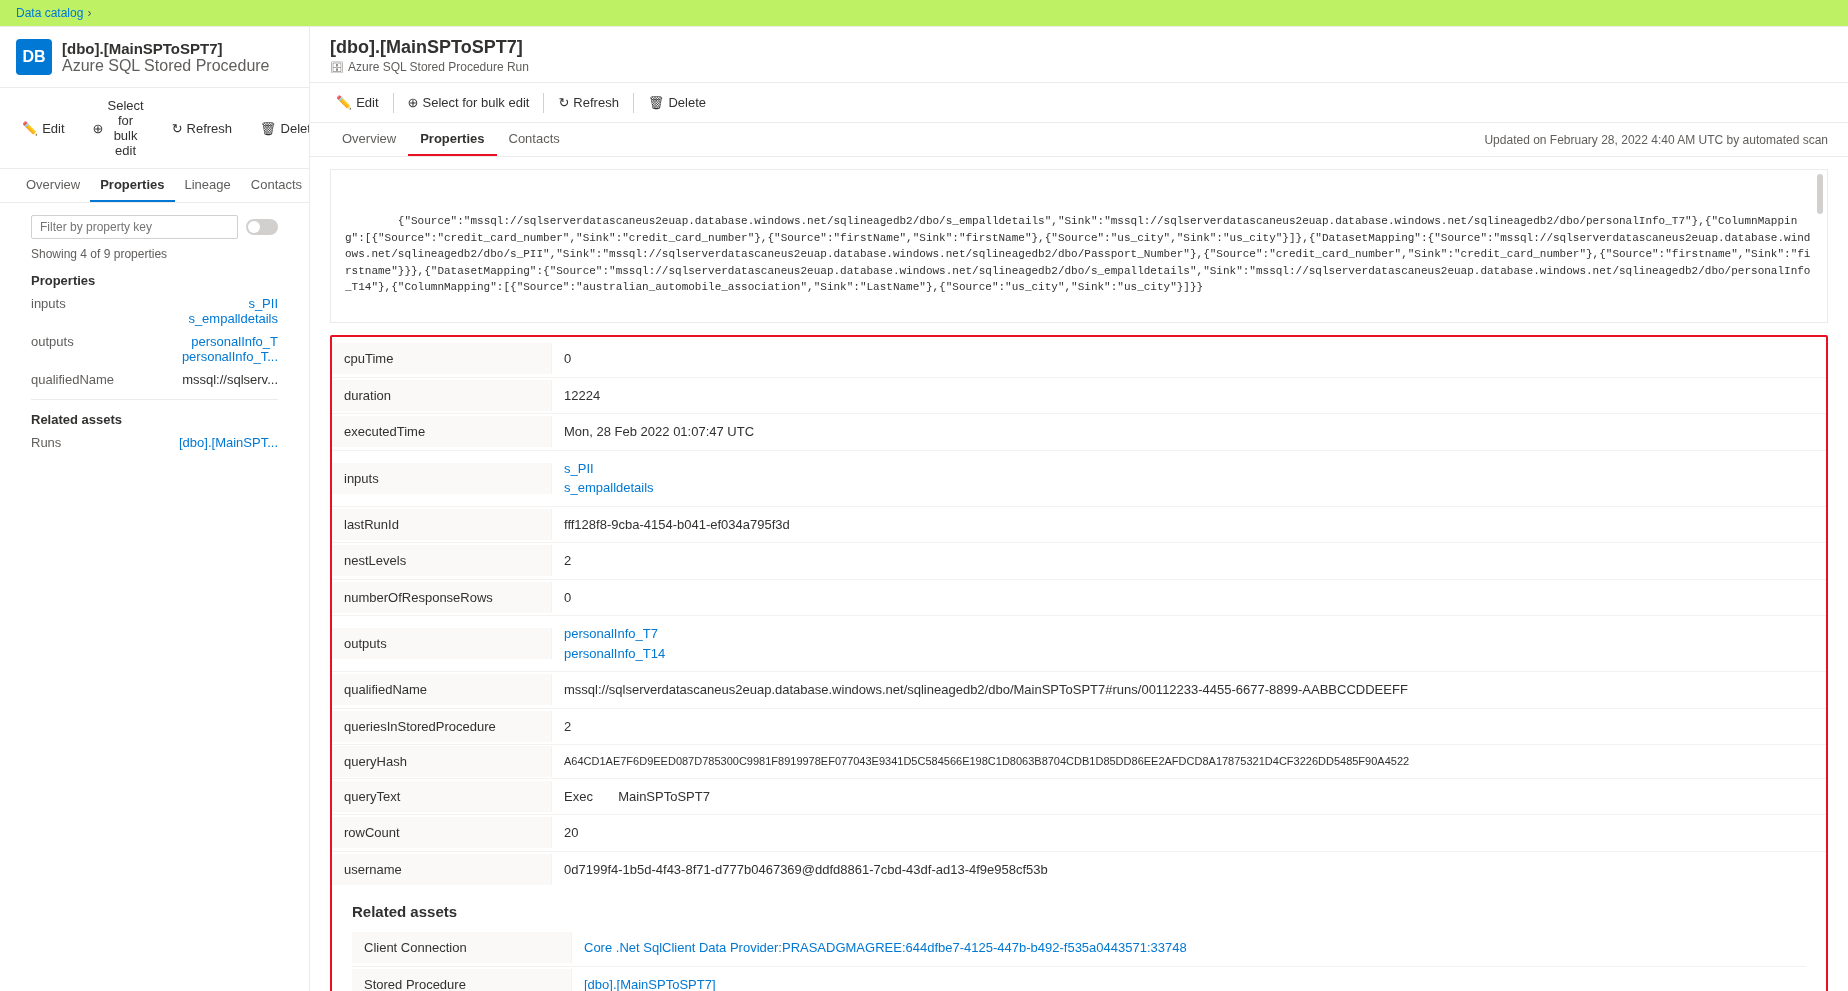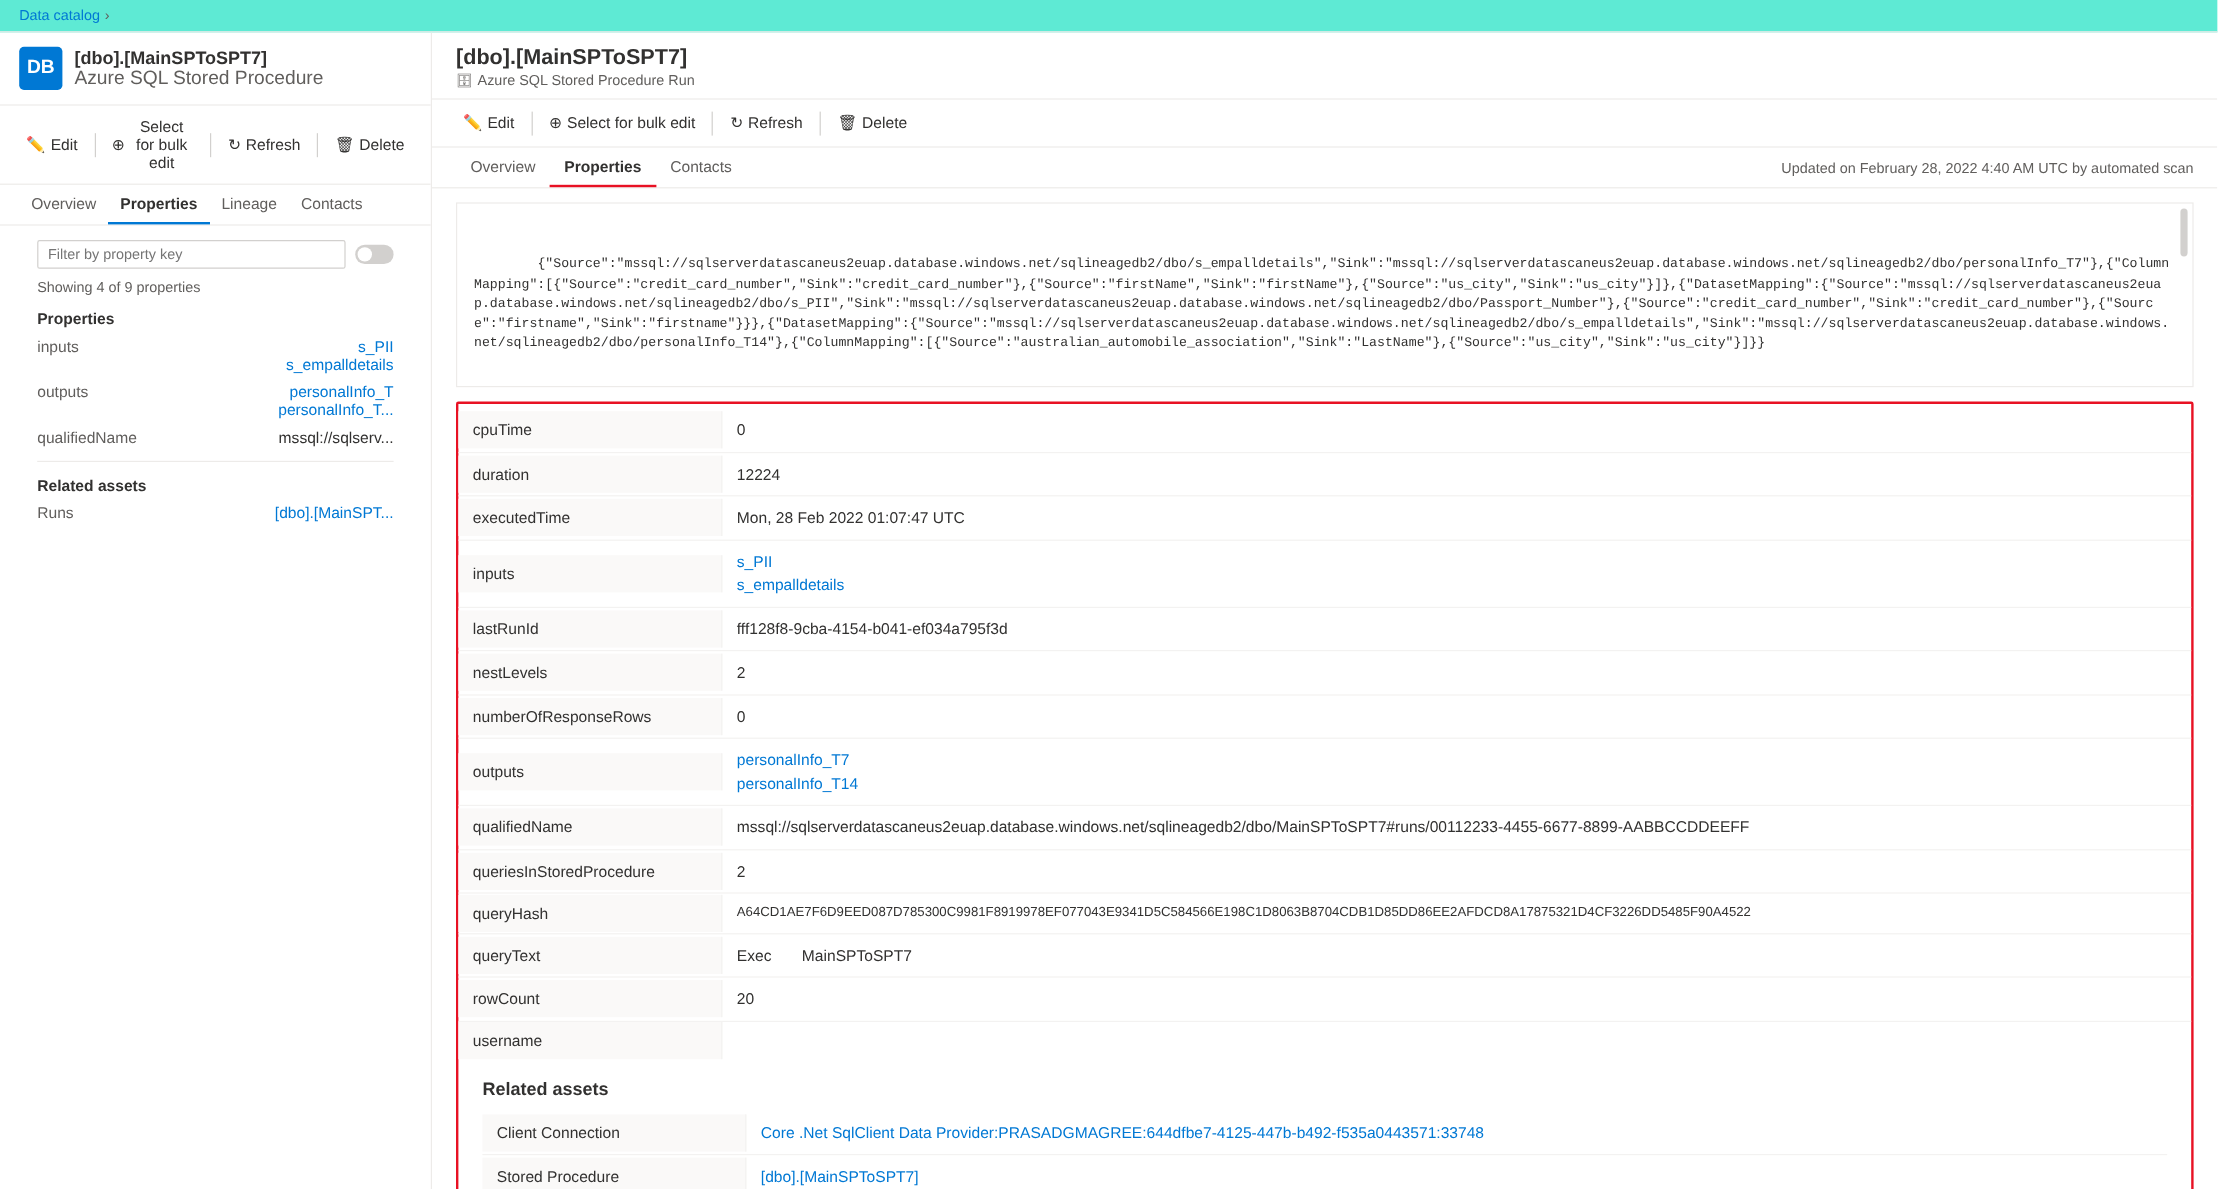--- a/index.html
+++ b/index.html
@@ -2,38 +2,38 @@
 <html><head>
   <meta charset="utf-8">
   <style>
     * { box-sizing: border-box; margin: 0; padding: 0; }
     body { font-family: 'Segoe UI', sans-serif; font-size: 13px; color: #323130; background: #fff; display: flex; flex-direction: column; height: 991px; overflow: hidden; }
 
     .breadcrumb-bar {
       padding: 6px 16px;
       font-size: 12px;
       color: #0078d4;
-      background: #5eead4;
+      background: #bef264;
       border-bottom: 1px solid #edebe9;
       display: flex;
       align-items: center;
       gap: 4px;
     }
     .breadcrumb-bar span { color: #0078d4; cursor: pointer; }
     .breadcrumb-bar .chevron { color: #605e5c; }
 
     .main-layout {
       display: flex;
       flex: 1;
       overflow: hidden;
     }
 
     
     .left-panel {
-      width: 360px;
+      width: 310px;
       border-right: 1px solid #edebe9;
       display: flex;
       flex-direction: column;
       overflow: hidden;
       flex-shrink: 0;
     }
 
     .asset-header {
       padding: 12px 16px 8px;
       border-bottom: 1px solid #edebe9;
@@ -461,20 +461,21 @@
           <div class="prop-table-row">
             <div class="prop-table-key">queryText</div>
             <div class="prop-table-val">Exec &nbsp;&nbsp;&nbsp;&nbsp;&nbsp; MainSPToSPT7</div>
           </div>
           <div class="prop-table-row">
             <div class="prop-table-key">rowCount</div>
             <div class="prop-table-val">20</div>
           </div>
           <div class="prop-table-row">
             <div class="prop-table-key">username</div>
+            <div class="prop-table-val">0d7199f4-1b5d-4f43-8f71-d777b0467369@ddfd8861-7cbd-43df-ad13-4f9e958cf53b</div>
           </div>
         </div>
 
         <div class="related-assets-section">
           <div class="related-assets-title">Related assets</div>
           <div class="prop-table-row">
             <div class="prop-table-key">Client Connection</div>
             <div class="prop-table-val">
               <a class="blue">Core .Net SqlClient Data Provider:PRASADGMAGREE:644dfbe7-4125-447b-b492-f535a0443571:33748</a>
             </div>

